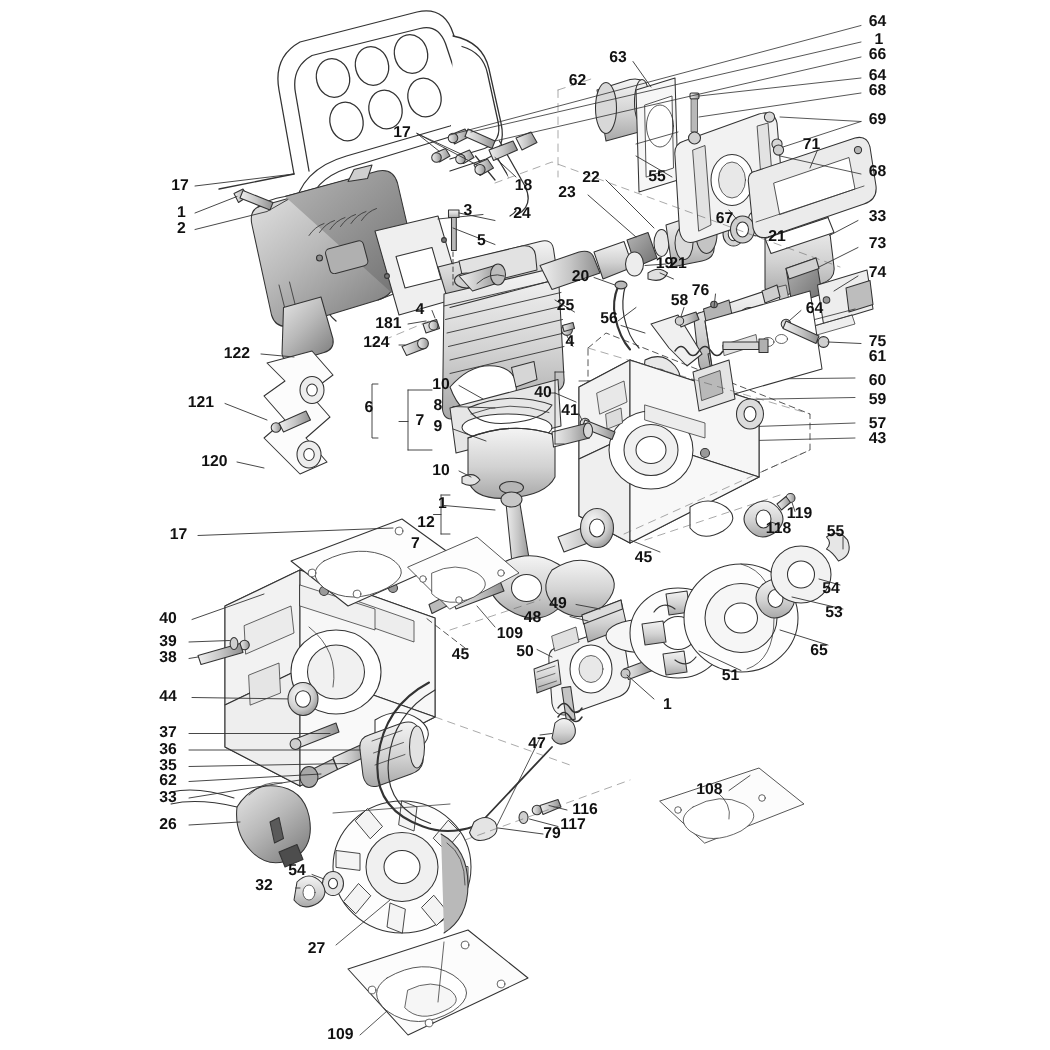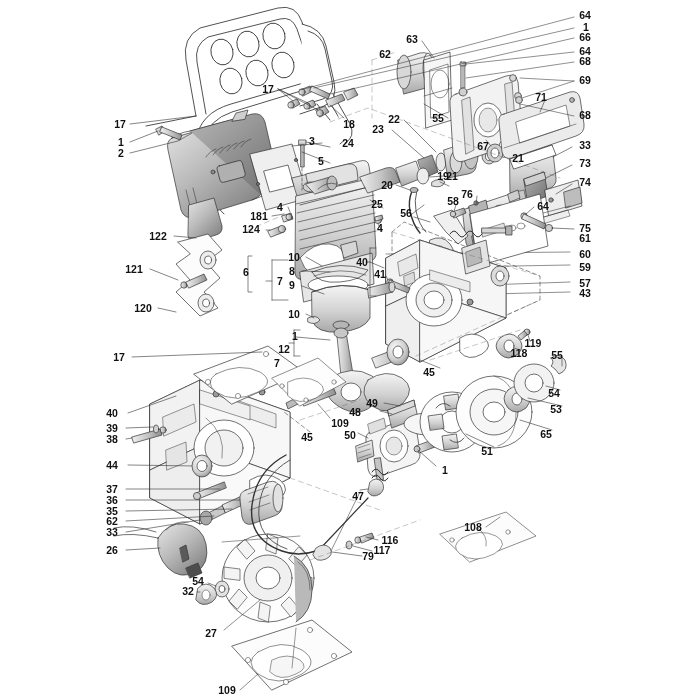--- a/index.html
+++ b/index.html
@@ -698,21 +698,21 @@
     <span class="lbl" style="left:112px;top:428px">39</span>
     <span class="lbl" style="left:112px;top:439px">38</span>
     <span class="lbl" style="left:112px;top:465px">44</span>
     <span class="lbl" style="left:112px;top:489px">37</span>
     <span class="lbl" style="left:112px;top:500px">36</span>
     <span class="lbl" style="left:112px;top:511px">35</span>
     <span class="lbl" style="left:112px;top:521px">62</span>
     <span class="lbl" style="left:112px;top:532px">33</span>
     <span class="lbl" style="left:112px;top:550px">26</span>
     <span class="lbl" style="left:198px;top:581px">54</span>
-    <span class="lbl" style="left:188px;top:591px">32</span>
+    <span class="lbl" style="left:176px;top:591px">32</span>
     <span class="lbl" style="left:211px;top:633px">27</span>
     <span class="lbl" style="left:340px;top:423px">109</span>
     <span class="lbl" style="left:227px;top:690px">109</span>
     <span class="lbl" style="left:307px;top:437px">45</span>
     <span class="lbl" style="left:429px;top:372px">45</span>
     <span class="lbl" style="left:355px;top:412px">48</span>
     <span class="lbl" style="left:372px;top:403px">49</span>
     <span class="lbl" style="left:350px;top:435px">50</span>
     <span class="lbl" style="left:358px;top:496px">47</span>
     <span class="lbl" style="left:368px;top:556px">79</span>

